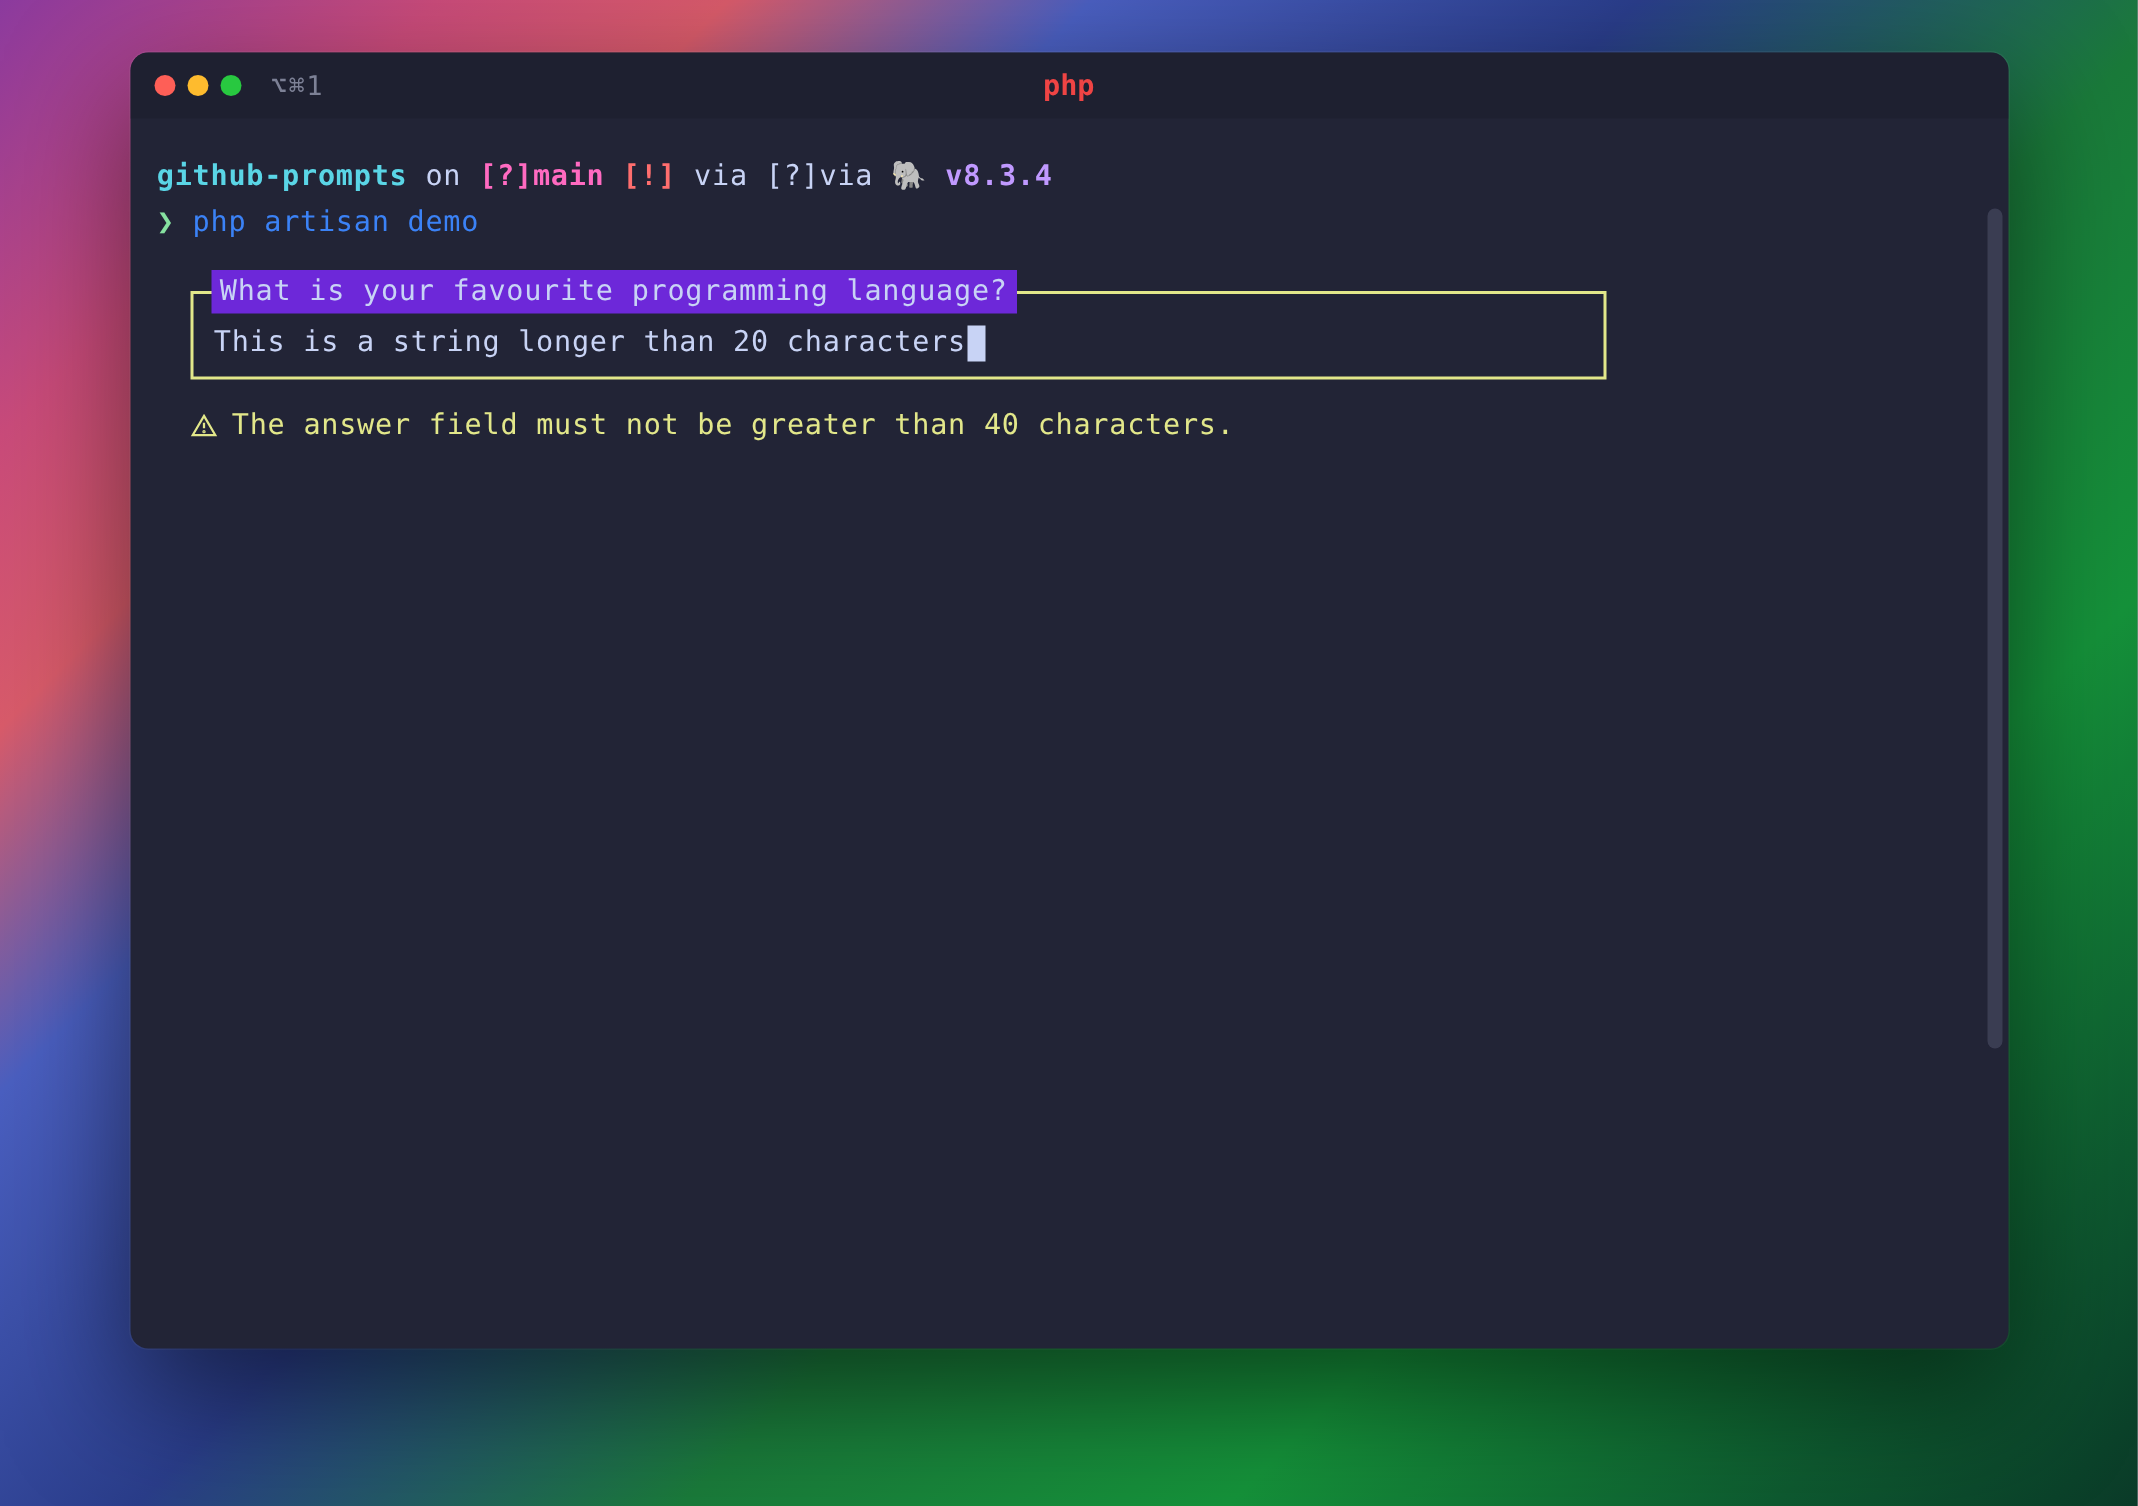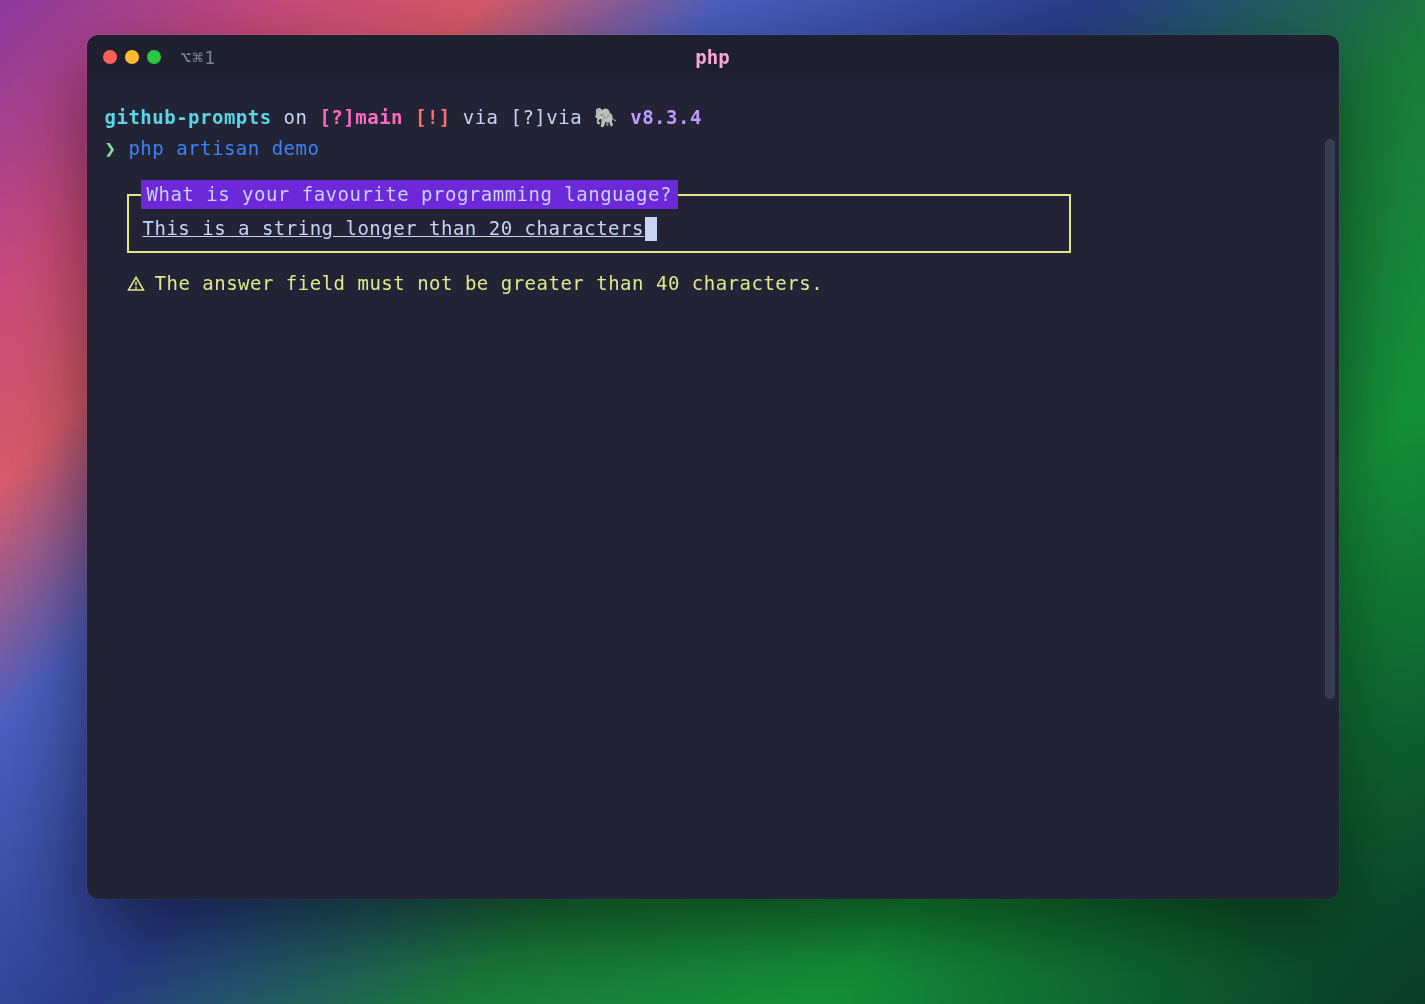--- a/index.html
+++ b/index.html
@@ -43,21 +43,21 @@
     .tab-indicator {
       color: #7d8196;
       font-size: 18px;
       margin-left: 20px;
       letter-spacing: 1px;
     }
     .window-title {
       position: absolute;
       left: 50%;
       transform: translateX(-50%);
-      color: #f9a8d4;
+      color: #ef4444;
       font-size: 19px;
       font-weight: 600;
     }
     .terminal-body {
       flex: 1;
       padding: 24px 18px 18px 18px;
       font-size: 19px;
       line-height: 1.55;
       letter-spacing: 0.5px;
       color: #c8d3f5;
@@ -97,21 +97,20 @@
       left: 12px;
       background: #6d28d9;
       padding: 0 6px;
       color: #c8d3f5;
     }
     .input-line {
       margin-top: 18px;
       color: #c8d3f5;
       display: flex;
       align-items: center;
-      text-decoration: underline;
     }
     .text-cursor {
       display: inline-block;
       width: 12px;
       height: 24px;
       background: #c8d3f5;
       margin-left: 1px;
       vertical-align: middle;
     }
     .error-line {

